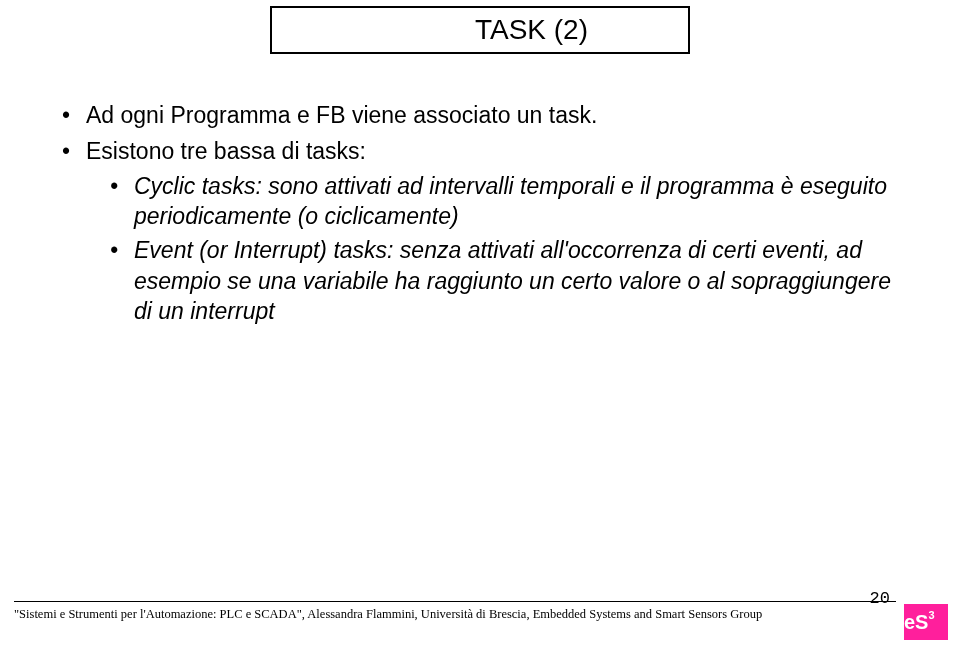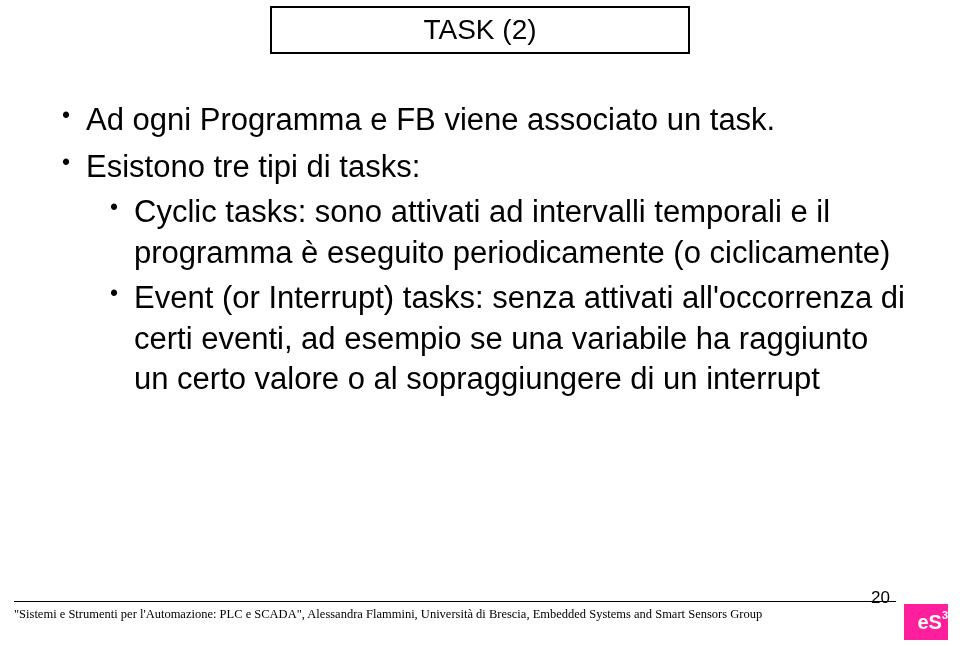--- a/index.html
+++ b/index.html
@@ -21,32 +21,32 @@
   }
   .title-box {
     position: absolute;
     top: 6px;
     left: 50%;
     transform: translateX(-50%);
     border: 2px solid #000;
     padding: 6px 100px 6px 100px;
     min-width: 420px;
     box-sizing: border-box;
-    text-align: center;
+    text-align: right;
   }
   .title-text {
     font-size: 28px;
     font-weight: 400;
   }
   .body {
     position: absolute;
     top: 100px;
     left: 62px;
     right: 54px;
-    font-size: 31px;
+    font-size: 23px;
     line-height: 1.32;
   }
   .body ul {
     margin: 0;
     padding: 0;
     list-style: none;
   }
   .body li.l1 {
     position: relative;
     padding-left: 24px;
@@ -57,20 +57,21 @@
     position: absolute;
     left: 0;
     top: 0;
     font-size: 23px;
   }
   .body li.l1.spaced {
     margin-top: 22px;
   }
   .body ul.sub {
     margin-top: 4px;
+    font-style: italic;
   }
   .body li.l2 {
     position: relative;
     padding-left: 48px;
     margin-bottom: 4px;
   }
   .body li.l2::before {
     content: "•";
     position: absolute;
     left: 24px;
@@ -90,32 +91,32 @@
     bottom: 24px;
     font-size: 12.5px;
     font-family: "Times New Roman", Times, serif;
     color: #000;
   }
   .page-num {
     position: absolute;
     right: 70px;
     bottom: 38px;
     font-size: 17px;
-    font-family: Liberation Sans, sans-serif;
+    font-family: Liberation Mono, monospace;
   }
   .logo {
     position: absolute;
     right: 12px;
     bottom: 6px;
     width: 44px;
     height: 36px;
     background: #ff1f9c;
     display: flex;
     align-items: center;
-    justify-content: flex-end;
+    justify-content: flex-start;
   }
   .logo-text {
     color: #fff;
     font-family: Arial, Helvetica, sans-serif;
     font-weight: bold;
     font-size: 20px;
     line-height: 1;
   }
   .logo-text sup {
     font-size: 11px;
@@ -130,21 +131,21 @@
 <div class="slide">
 
   <div class="title-box">
     <span class="title-text">TASK (2)</span>
   </div>
 
   <div class="body">
     <ul>
       <li class="l1">Ad ogni Programma e FB viene associato un task.</li>
       <li class="l1">
-        <span>Esistono tre tipi di tasks:</span>
+        <span>Esistono tre bassa di tasks:</span>
         <ul class="sub">
           <li class="l2">Cyclic tasks: sono attivati ad intervalli temporali e il programma è eseguito periodicamente (o ciclicamente)</li>
           <li class="l2">Event (or Interrupt) tasks: senza attivati all'occorrenza di certi eventi, ad esempio se una variabile ha raggiunto un certo valore o al sopraggiungere di un interrupt</li>
         </ul>
       </li>
     </ul>
   </div>
 
   <div class="footer-rule"></div>
   <div class="footer-text">"Sistemi e Strumenti per l'Automazione: PLC e SCADA", Alessandra Flammini, Università di Brescia, Embedded Systems and Smart Sensors Group</div>

